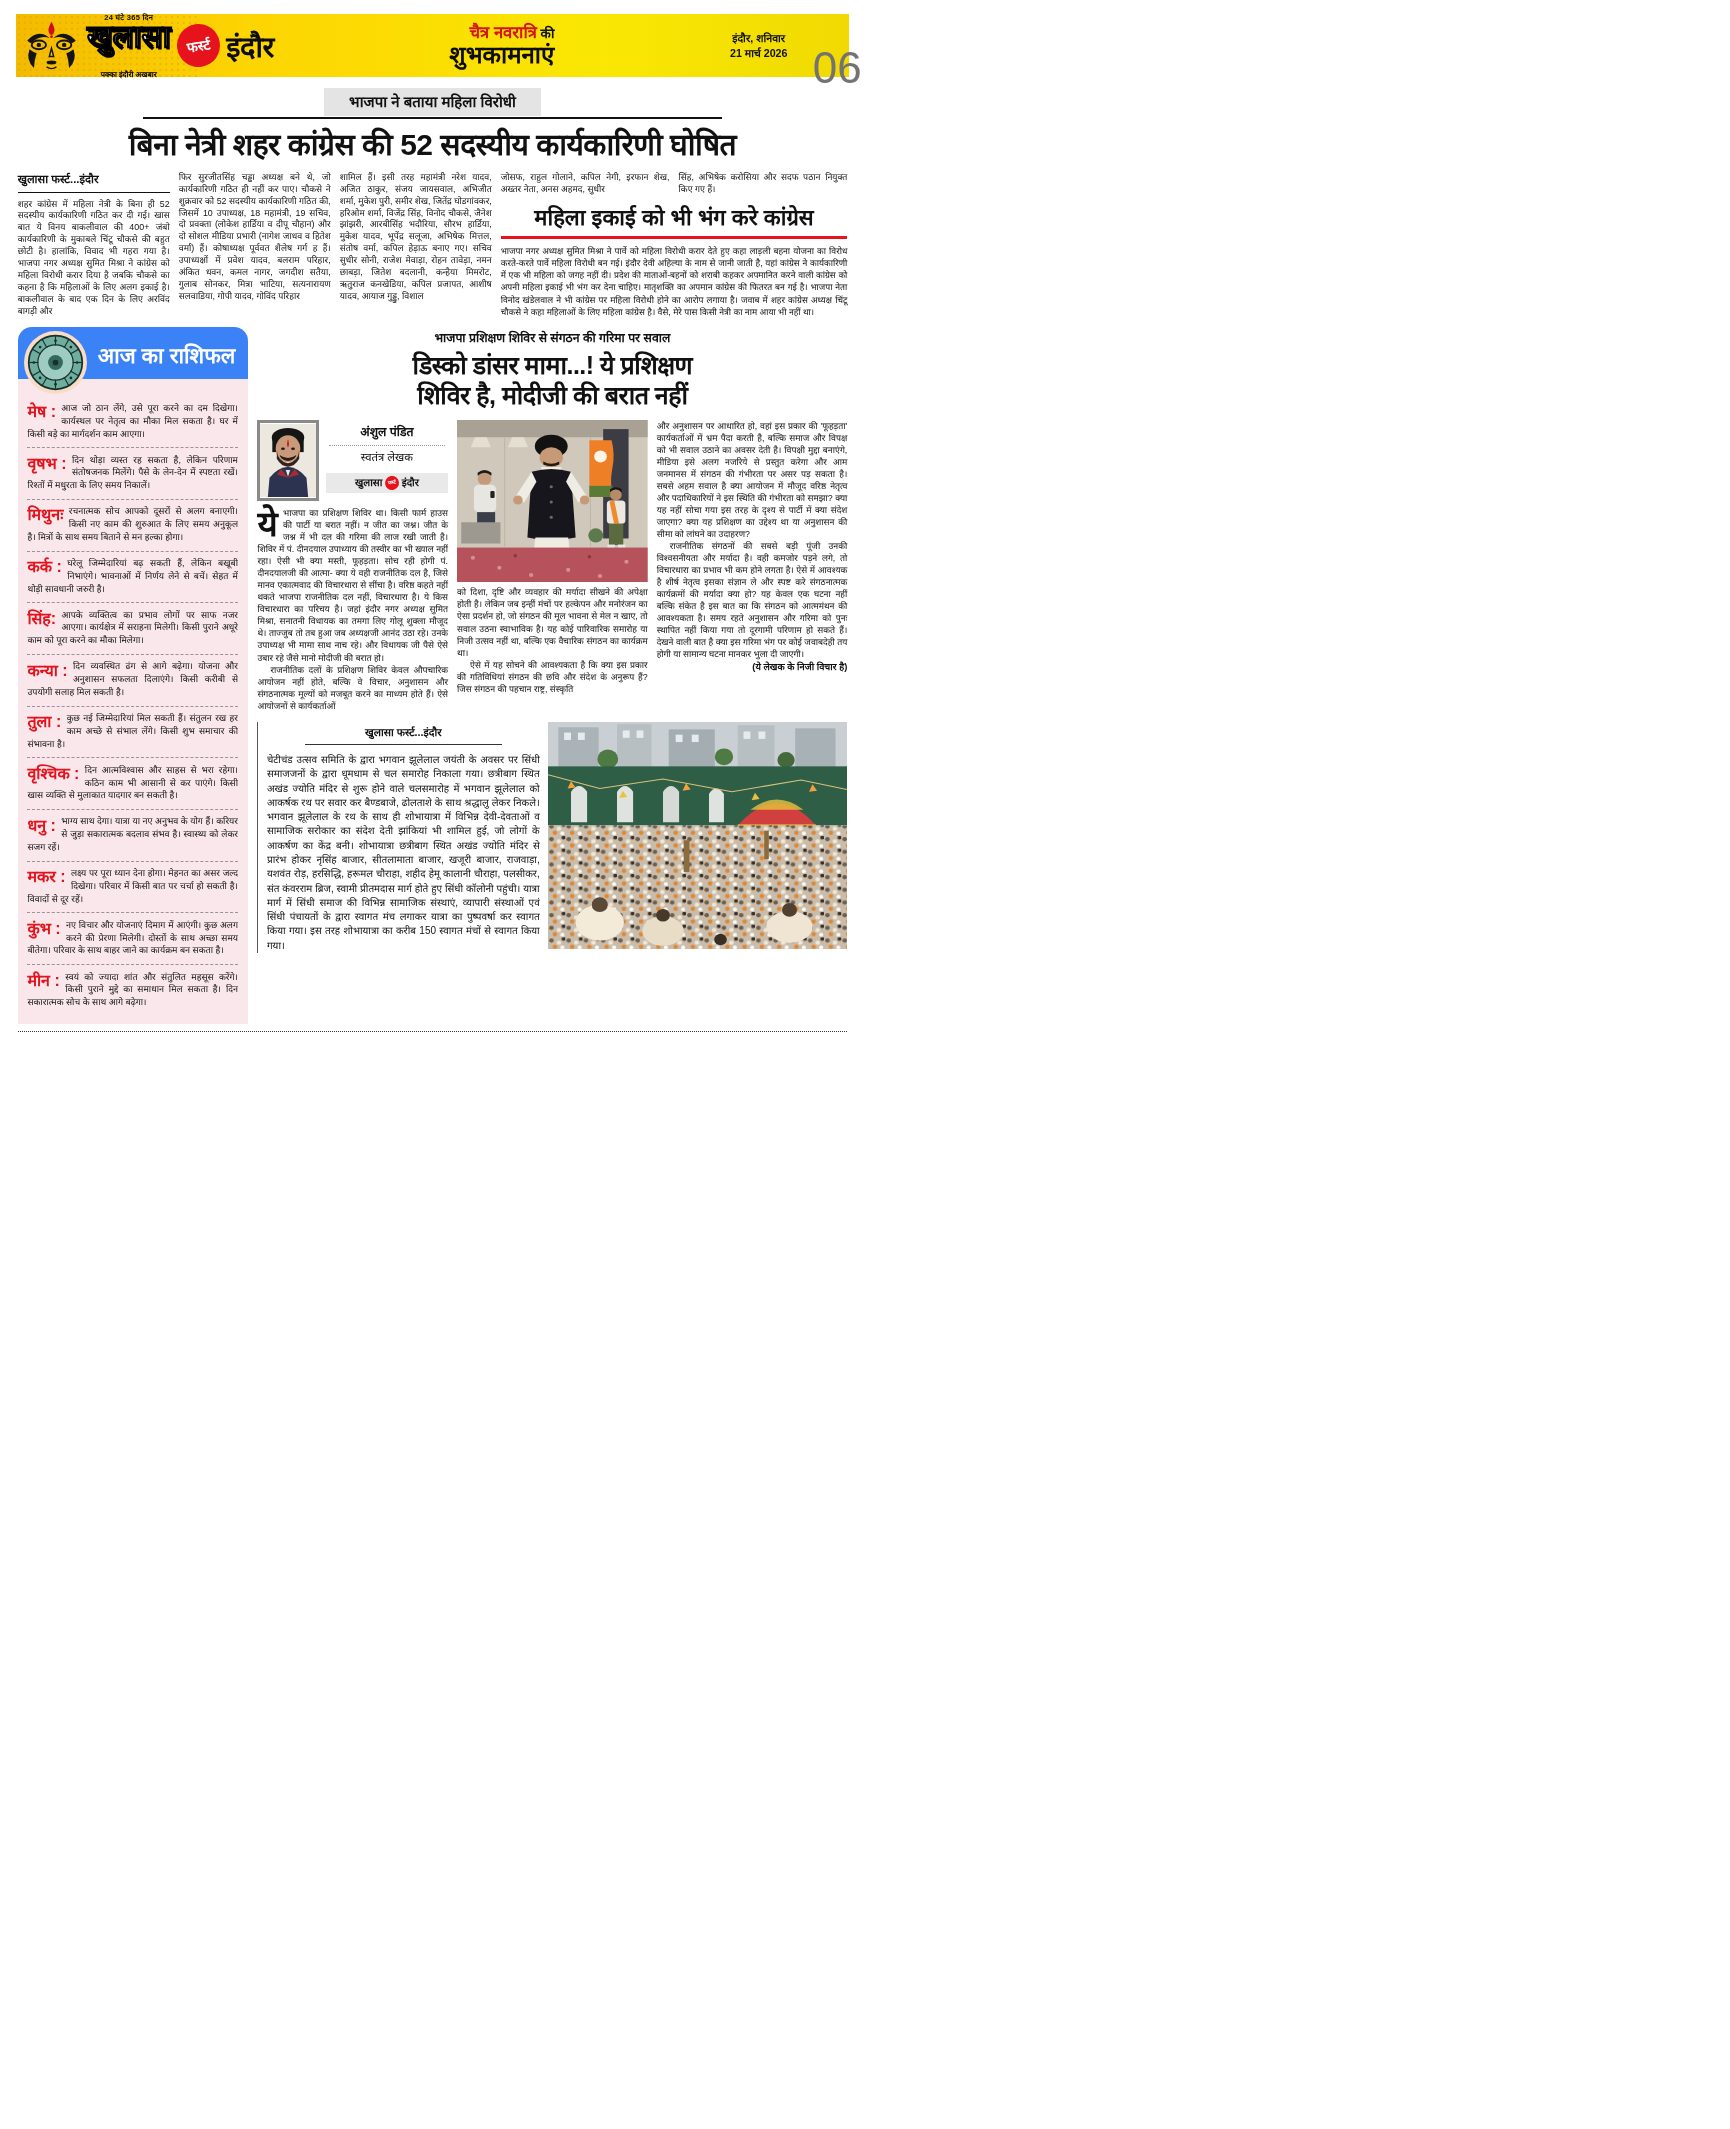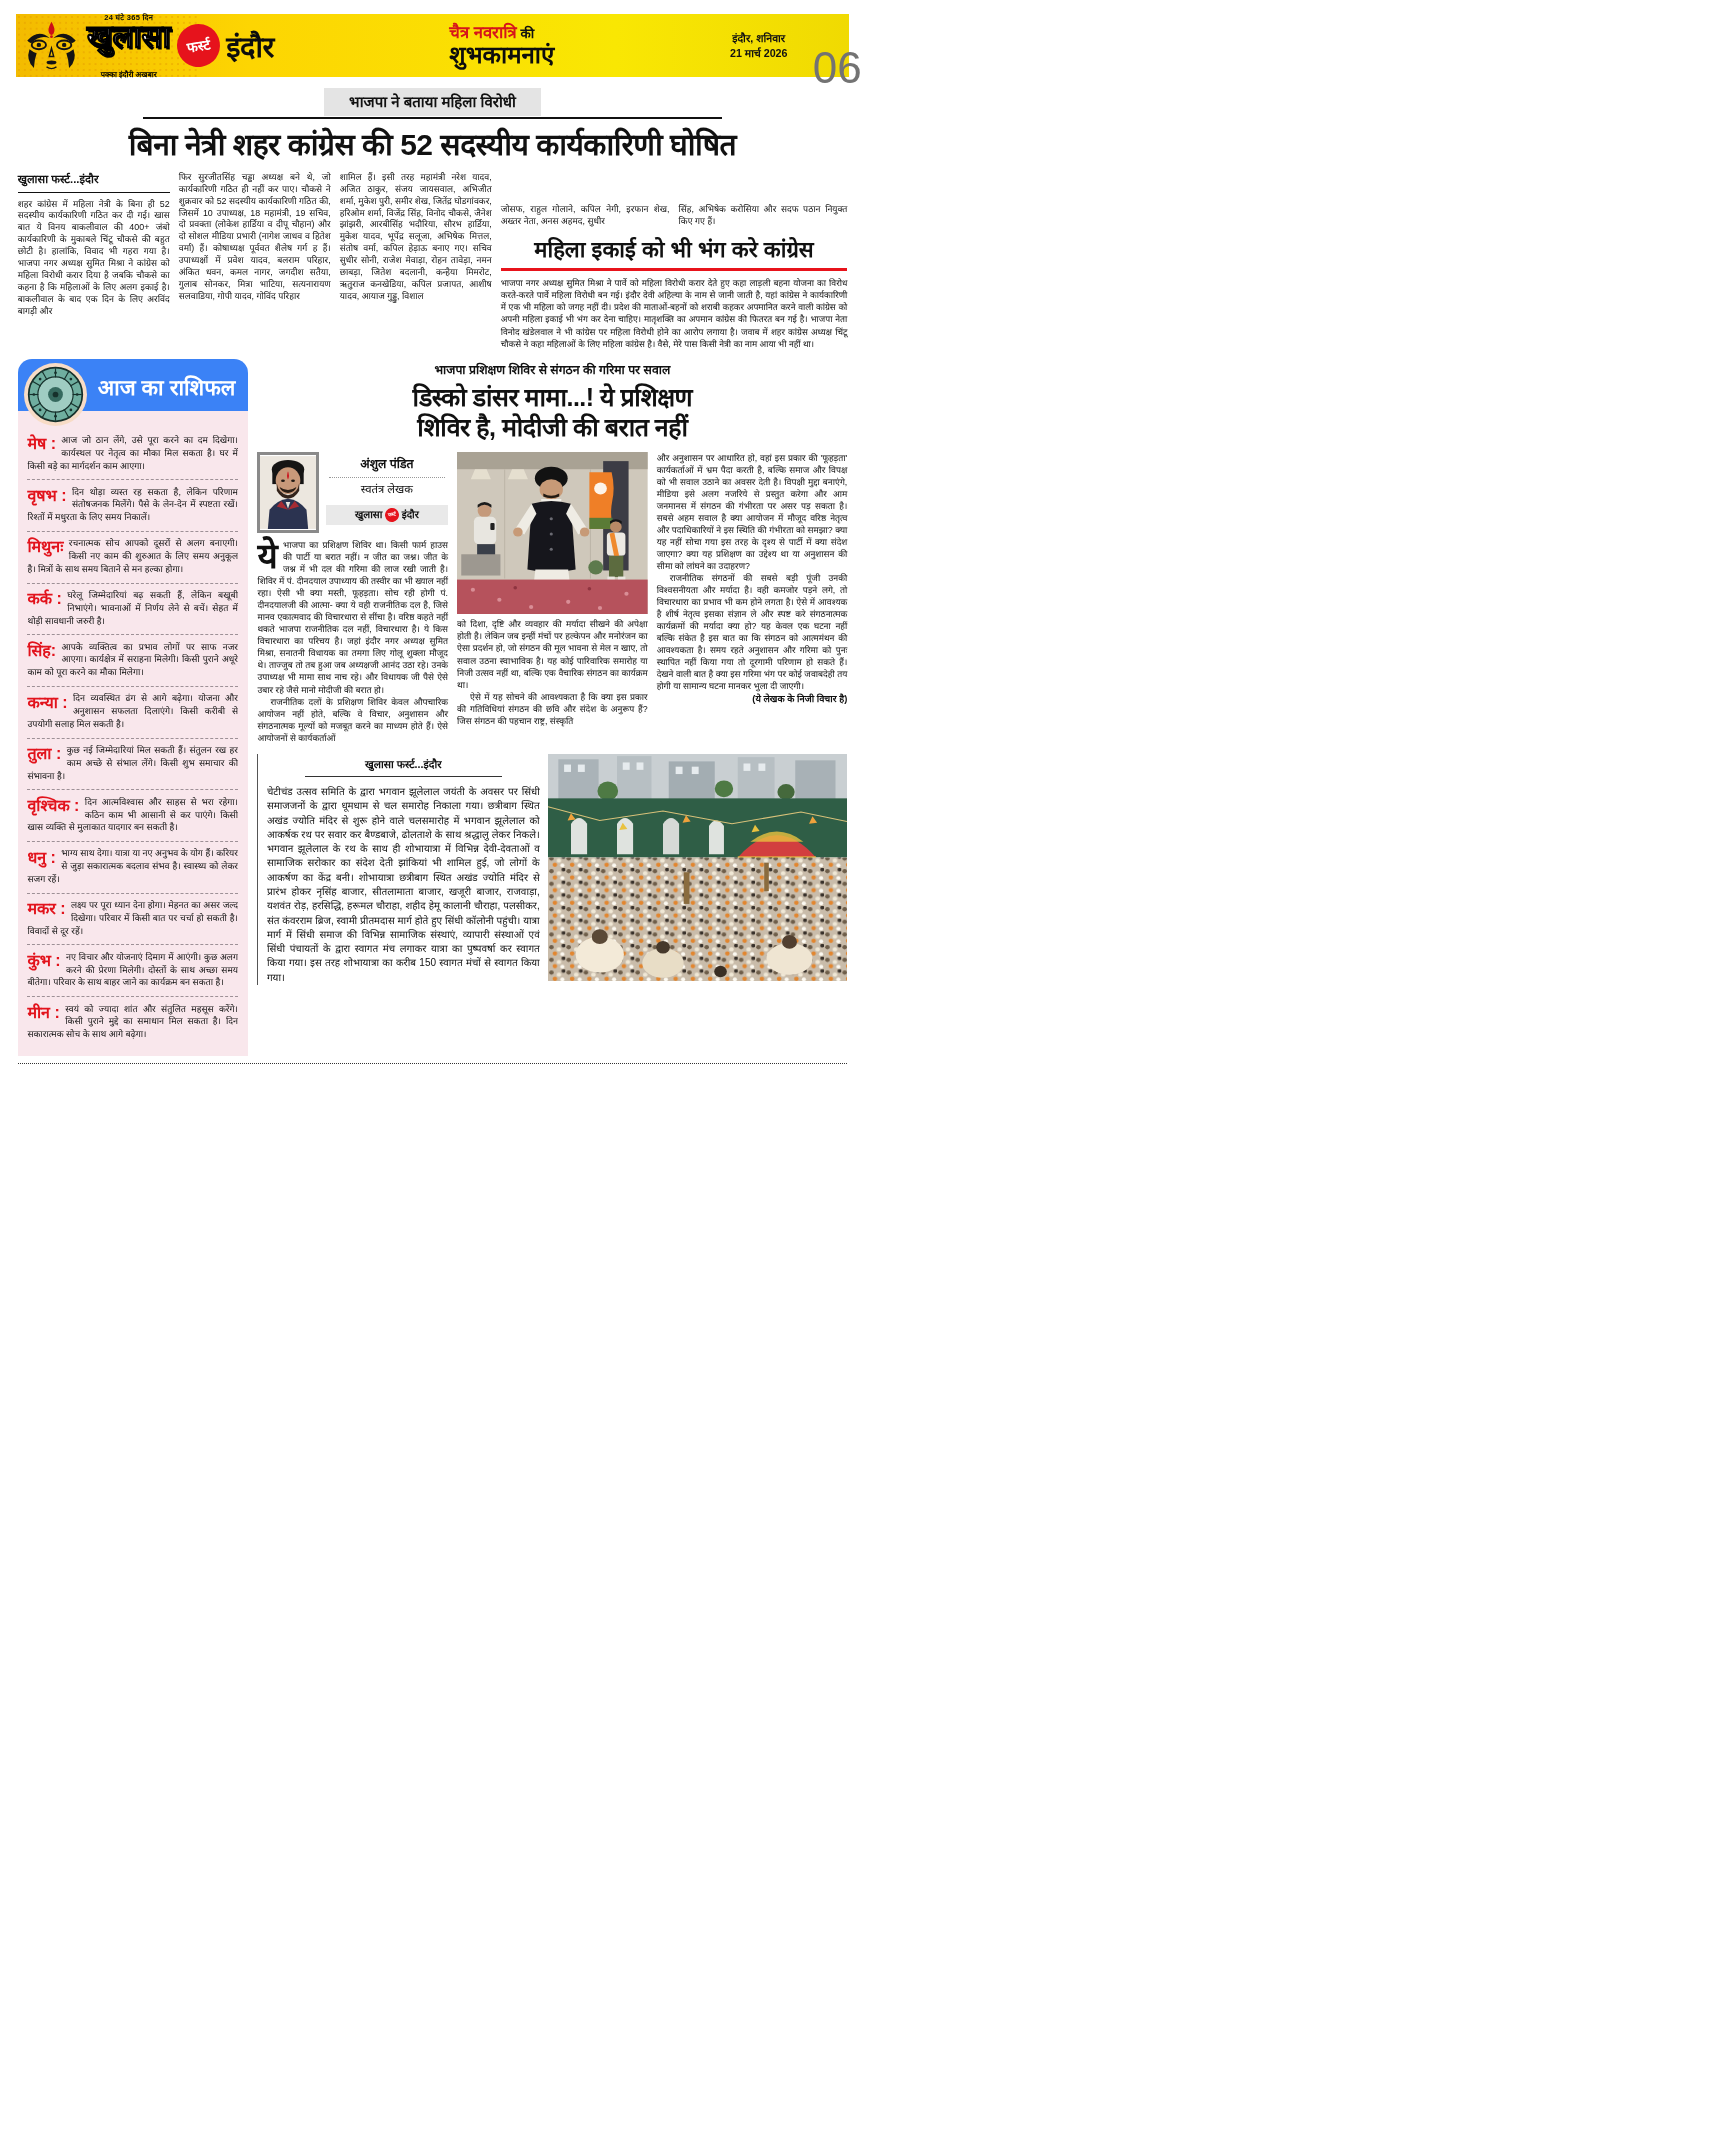--- a/index.html
+++ b/index.html
@@ -13,37 +13,37 @@
   .durga{width:55px;height:56px;position:relative;z-index:1;flex:0 0 auto;}
   .brand-block{text-align:center;margin-left:8.6px;position:relative;z-index:1;}
   .brand-top{font-size:7.5px;font-weight:bold;color:#0d0d0d;letter-spacing:0.3px;}
   .brand-main{font-size:31px;font-weight:bold;color:#fff;line-height:.98;
               -webkit-text-stroke:1.3px #000;text-shadow:1.6px 1.6px 0 #000;}
   .brand-sub{font-size:7.5px;font-weight:bold;color:#000;margin-top:17px;}
   .badge-circle{width:43px;height:43px;border-radius:50%;background:#e6131c;color:#fff;display:flex;
                 align-items:center;justify-content:center;font-weight:bold;font-size:14px;
                 transform:rotate(-9deg);margin:0 6.4px;flex:0 0 auto;}
   .edition{font-size:29px;font-weight:bold;color:#0d0d0d;letter-spacing:-0.5px;}
-  .greeting{text-align:left;margin:0 auto;line-height:1.05;}
+  .greeting{text-align:right;margin:0 auto;line-height:1.05;}
   .greeting-l1{font-size:16.6px;font-weight:bold;color:#d6141b;}
   .greeting-suffix{color:#111;font-size:13.4px;}
   .greeting-l2{font-size:24px;font-weight:bold;color:#0d0d0d;}
   .dateline{text-align:center;font-weight:bold;font-size:10.7px;line-height:1.4;margin-right:54px;}
   .pagenum{position:absolute;right:3.2px;top:43px;font-size:44px;color:#737373;font-weight:400;z-index:2;}
   
   .top-article{margin:10.7px 17.7px 0;}
   .kicker-wrap{text-align:center;}
   .kicker{display:inline-block;background:#e4e4e4;padding:3.8px 25px 4.8px;font-size:15px;font-weight:bold;}
   .kicker-underline{width:579px;height:1.3px;background:#111;margin:1.1px auto 0;}
   .headline{text-align:center;font-size:30px;font-weight:bold;line-height:1.16;margin:9.7px 0 8.6px;letter-spacing:-0.5px;}
   .top-cols{display:flex;gap:9px;}
   .tcol{flex:1;font-size:8.9px;line-height:1.34;text-align:justify;}
   .byline{font-weight:bold;font-size:11.3px;padding-bottom:4.8px;margin-bottom:5.9px;border-bottom:1.1px solid #111;}
   .top-right{flex:2.28;}
-  .names-row{display:flex;gap:9px;margin-top:32px;}
+  .names-row{display:flex;gap:9px;}
   .names-col{flex:1;font-size:8.9px;line-height:1.34;text-align:justify;}
   .sub-head{text-align:center;font-weight:bold;font-size:22px;margin:5.4px 0 5.4px;}
   .red-rule{height:2.7px;background:#e8131b;margin-bottom:5.9px;}
   .sub-body{font-size:8.7px;line-height:1.4;text-align:justify;}
   
   .main-row{display:flex;gap:9.7px;margin:8.6px 17.7px 0;}
   
   .horoscope{flex:0 0 230px;width:230px;}
   .h-header{position:relative;background:#3b82f6;border-radius:14px 14px 0 0;height:52px;}
   .h-wheel{position:absolute;left:6.4px;top:4.3px;width:63px;height:63px;border-radius:50%;

